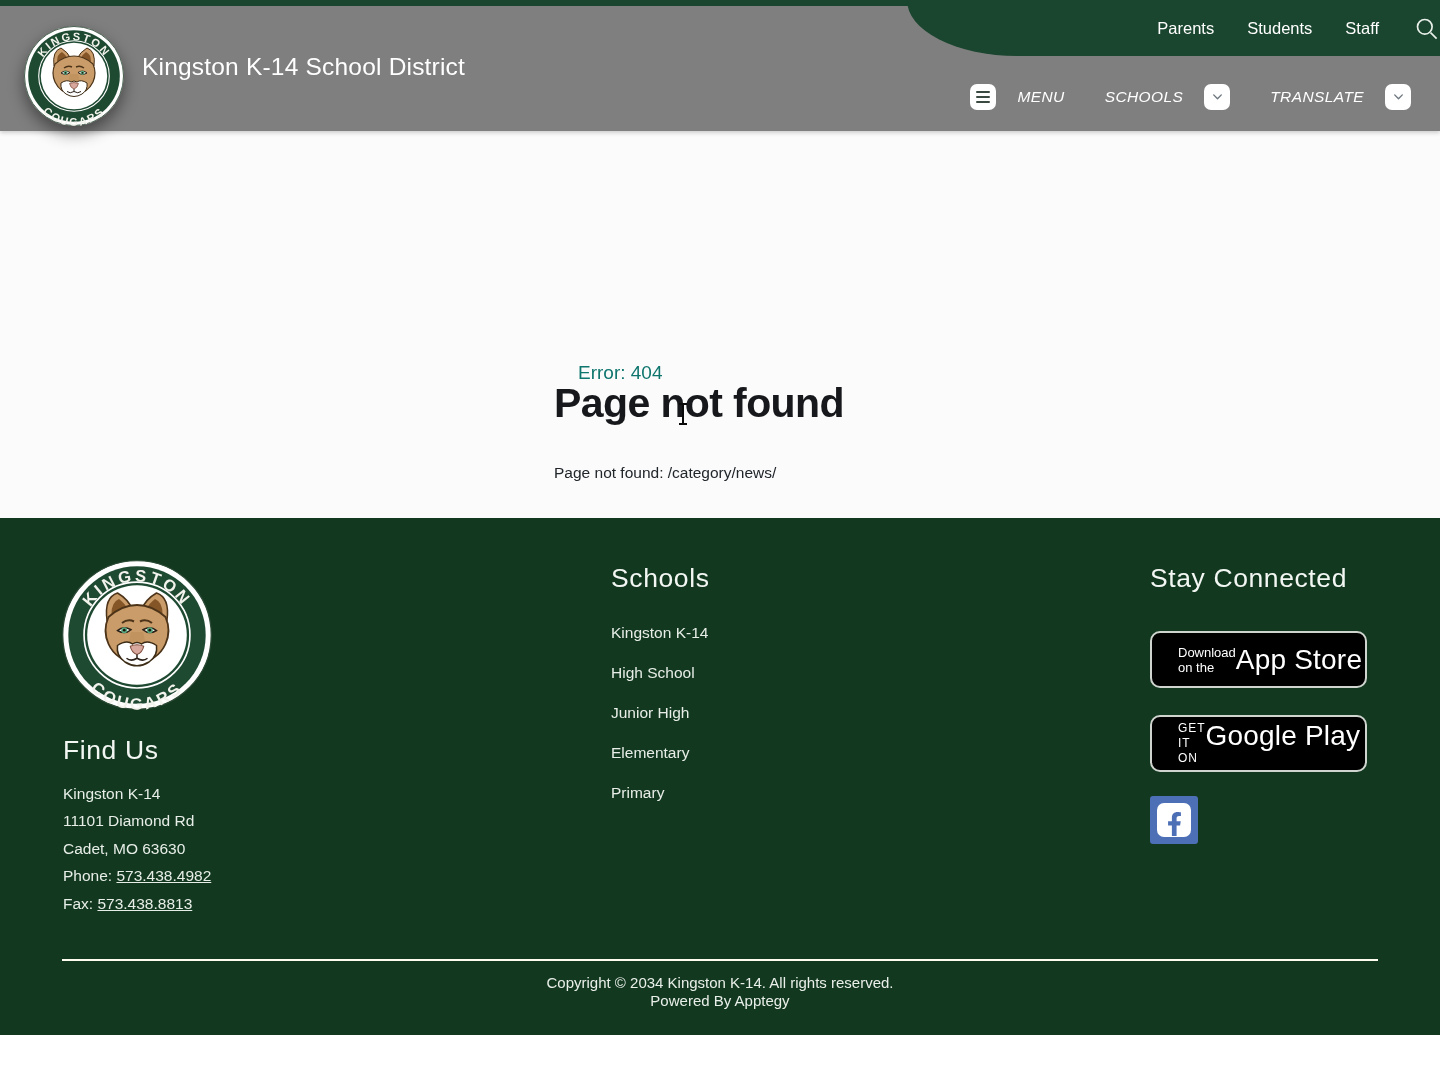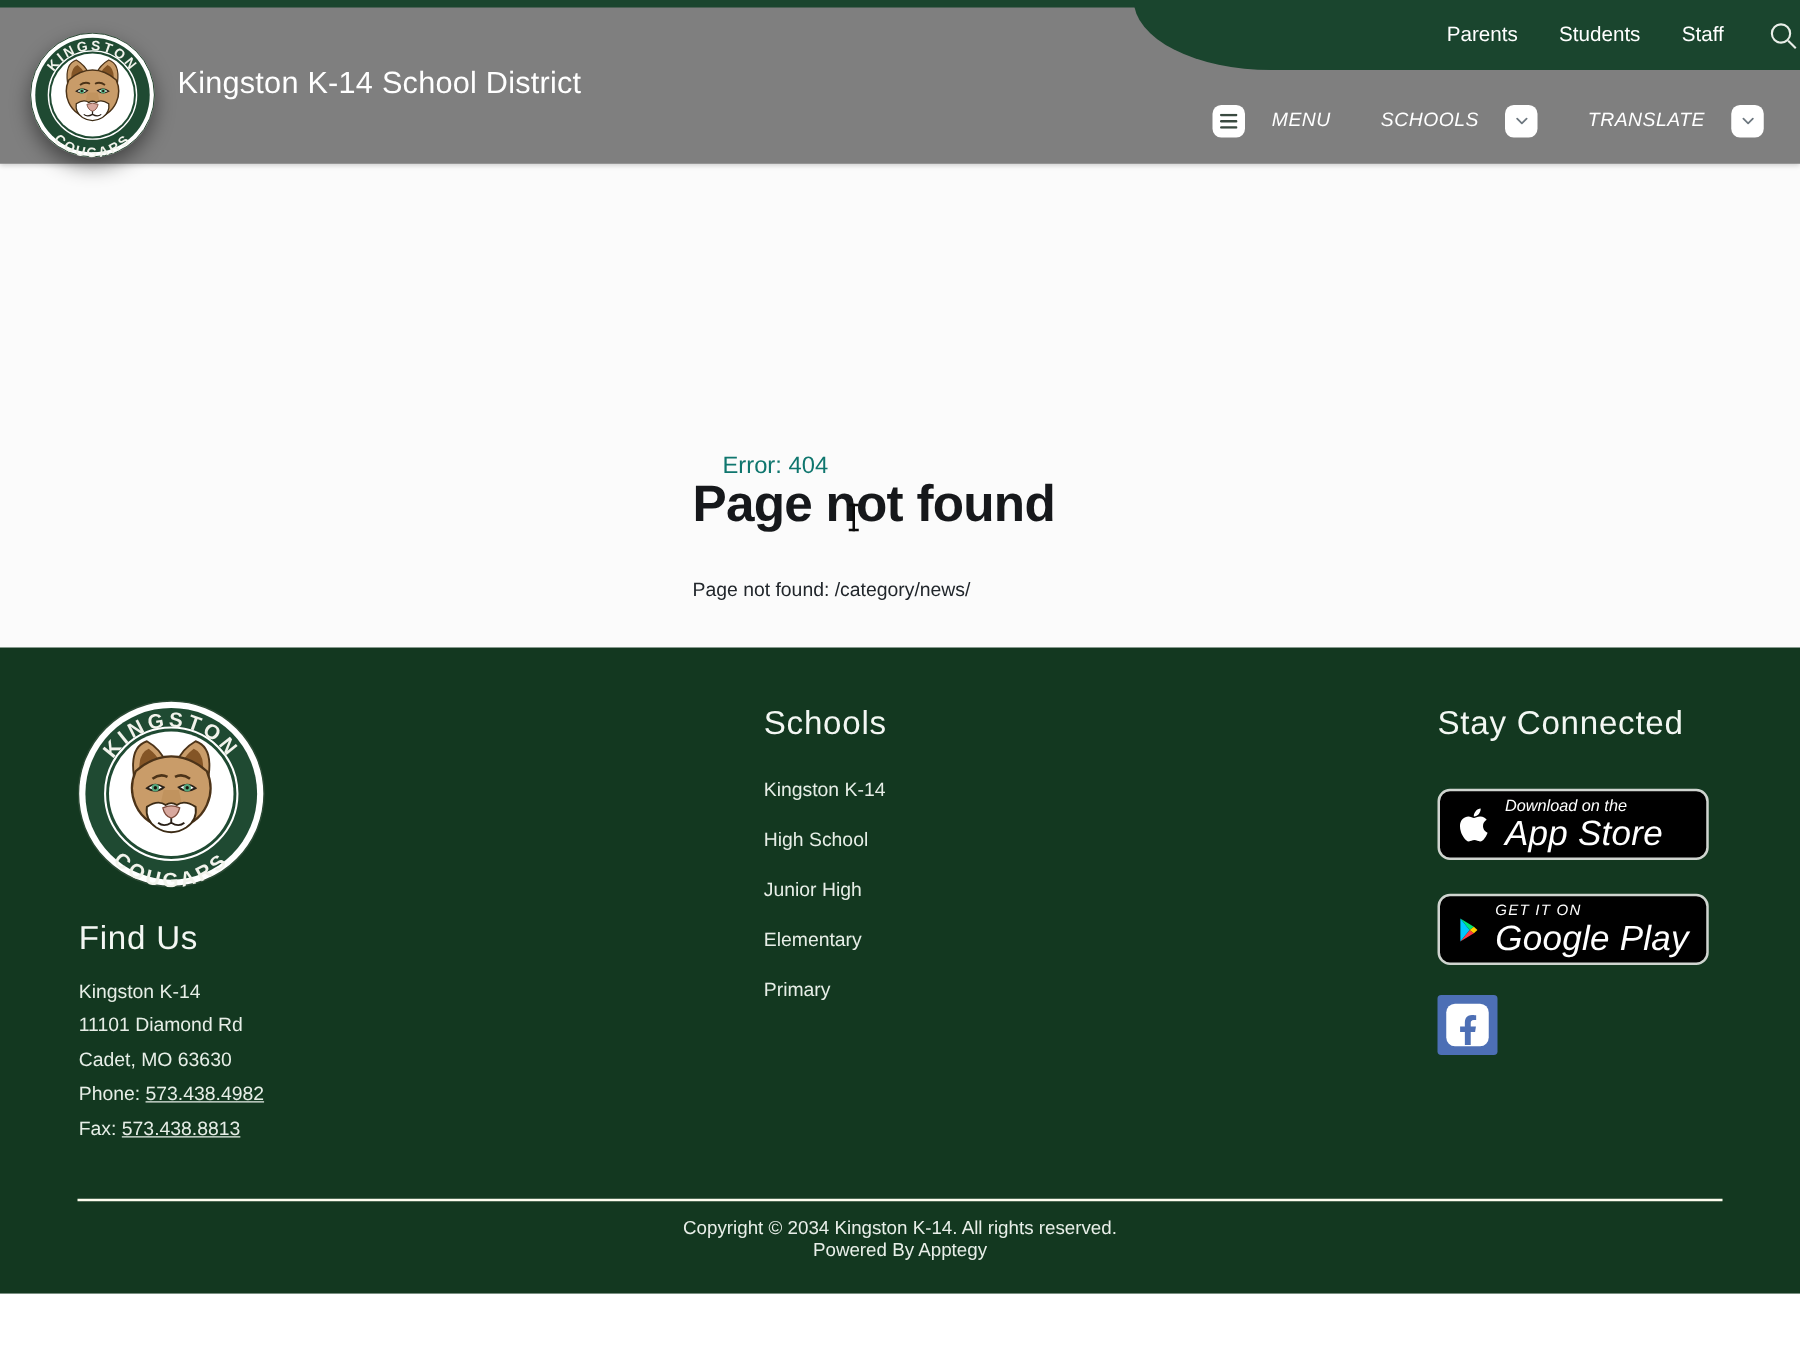--- a/index.html
+++ b/index.html
@@ -55,21 +55,21 @@
   .schools-heading { display:block; }
   .school-links { margin-top:30px; list-style:none; }
   .school-links li { margin-bottom:22px; }
   .school-links a { color:#e7eee7; font-size:15.5px; text-decoration:none; cursor:pointer; display:inline-block; line-height:18px; }
   .connect-col { position:absolute; left:1150px; top:45px; width:217px; }
   .store-badge { width:217px; height:57px; background:#000; border:2px solid #cfd4cf;
                  border-radius:10px; display:flex; align-items:center; padding:0 14px;
                  gap:12px; cursor:pointer; }
   .badge-appstore { margin-top:37px; }
   .badge-googleplay { margin-top:27px; }
-  .badge-text { display:flex; flex-direction:column; justify-content:flex-end; color:#fff;font-style:italic; }
+  .badge-text { display:flex; flex-direction:row; justify-content:flex-end; color:#fff; }
   .badge-small { font-size:13px; line-height:15px; }
   .badge-small.gp { font-size:12px; letter-spacing:1px; }
   .badge-big { font-size:28px; line-height:30px; font-weight:500; letter-spacing:.2px; white-space:nowrap; }
   .fb-tile { margin-top:24px; width:48px; height:48px; background:#4d6fb5; border-radius:3px;
              display:flex; align-items:center; justify-content:center; cursor:pointer; }
   .fb-inner { width:34px; height:34px; background:#fff; border-radius:7px;
               display:flex; align-items:flex-end; justify-content:center; overflow:hidden; }
   .footer-divider { position:absolute; left:62px; right:62px; top:441px; border-top:2px solid #fdfcEE;
                     border-top-color:#fdfcee; }
   .copyright { position:absolute; left:0; top:456px; width:100%; text-align:center;

